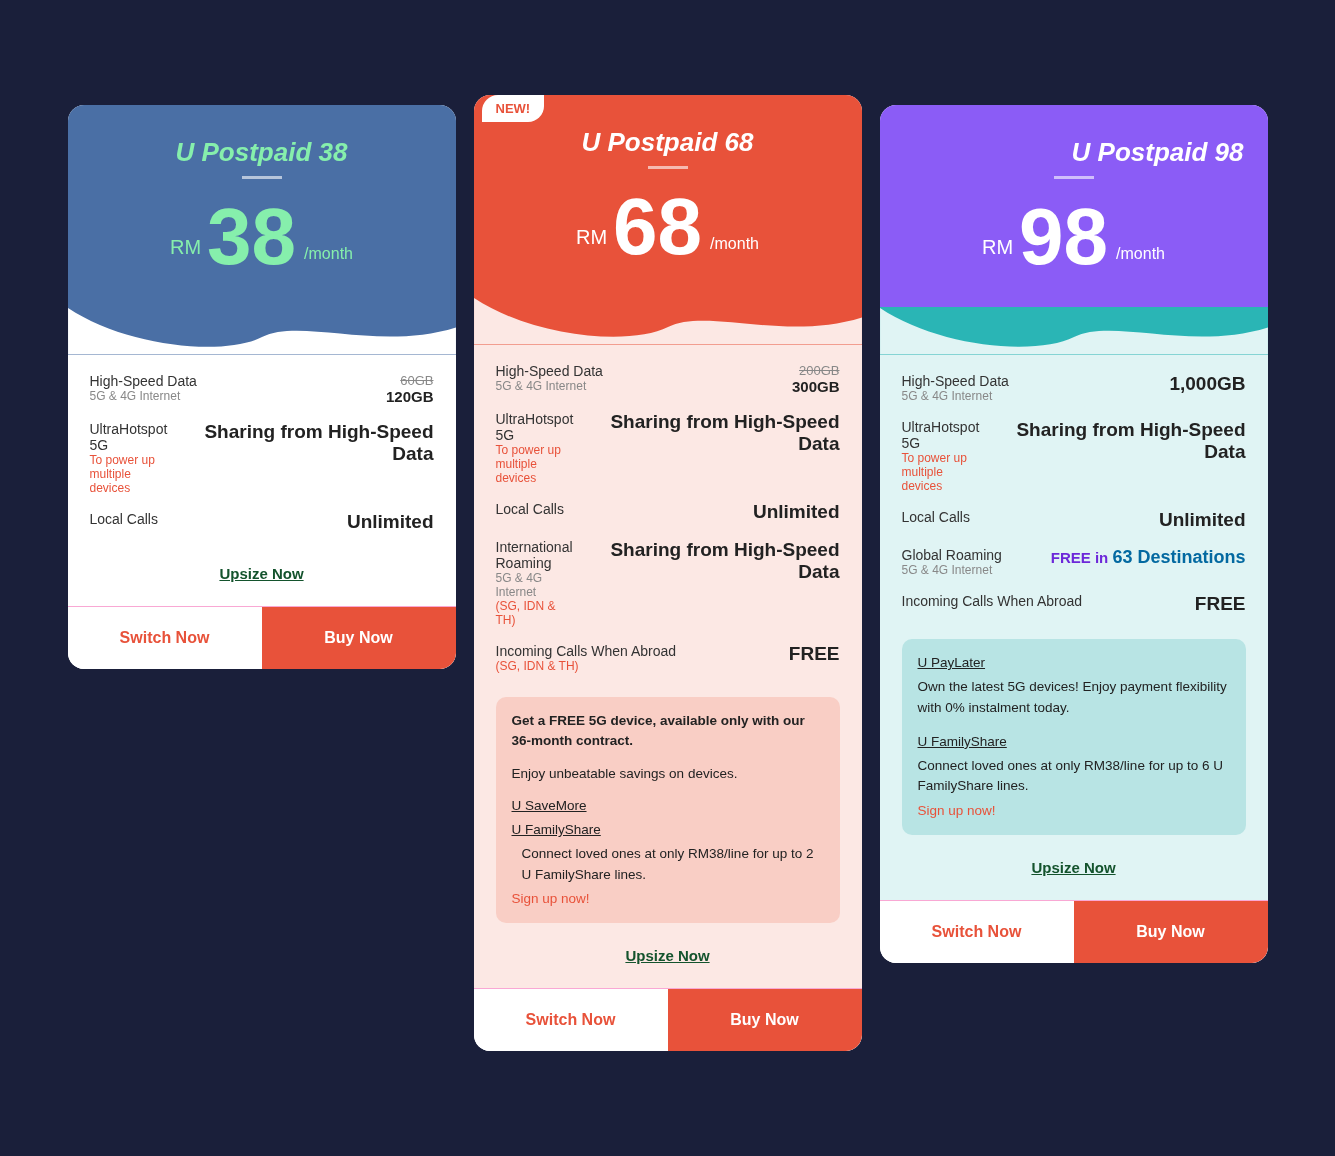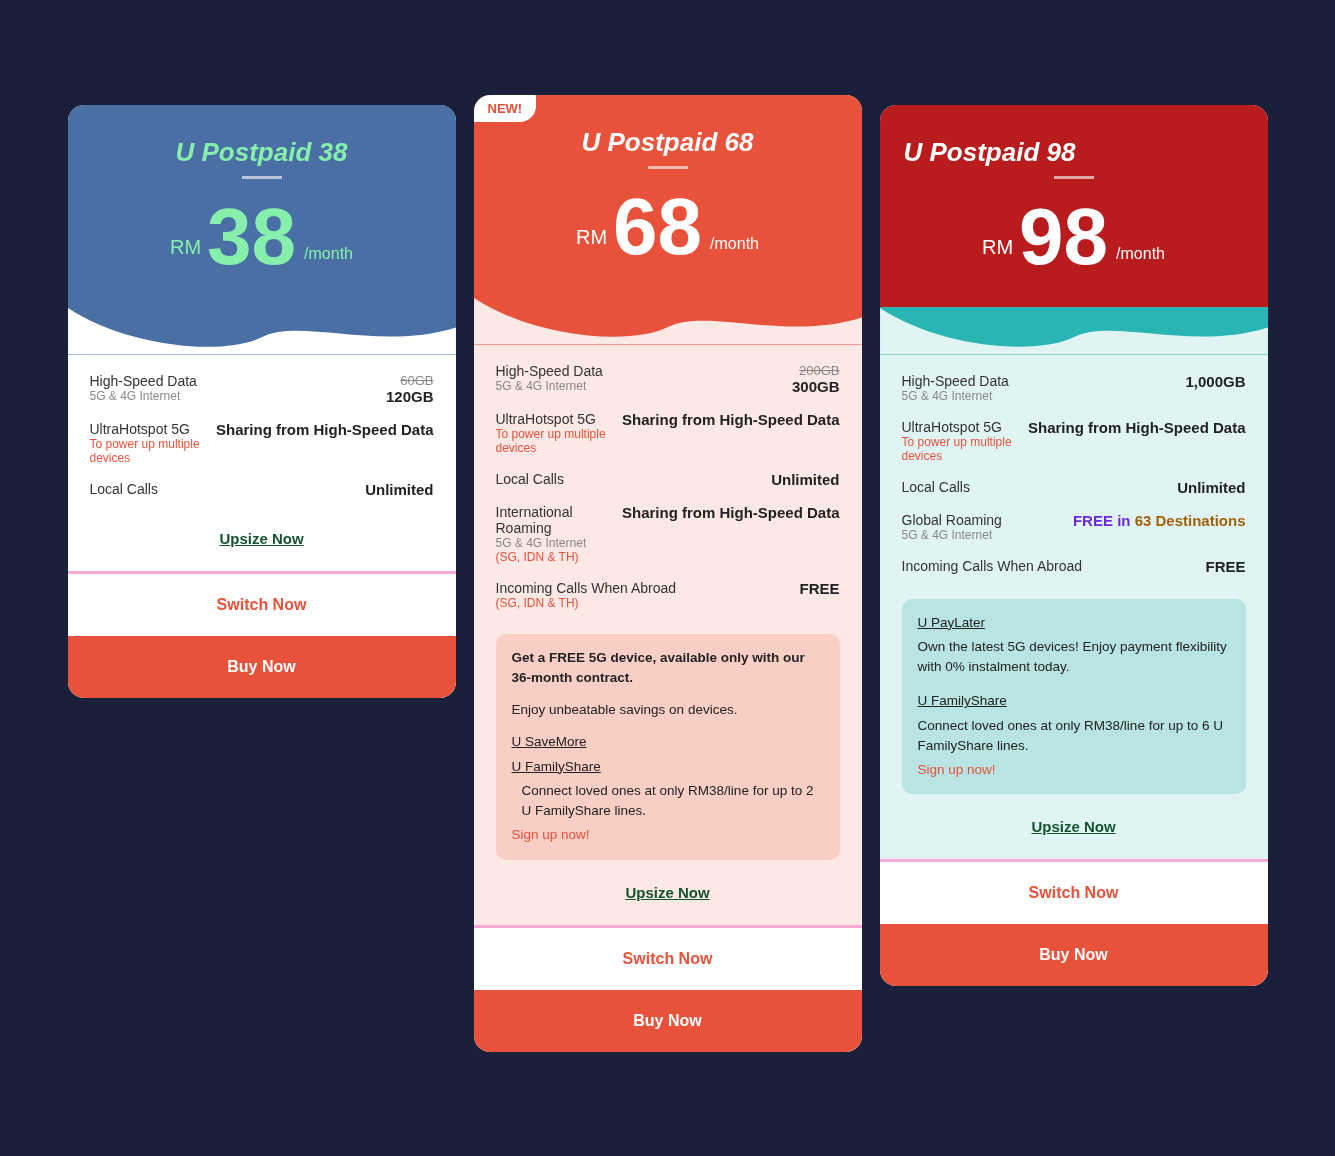--- a/index.html
+++ b/index.html
@@ -37,24 +37,24 @@
     }
     
     .plan-card.red .plan-header {
       background: #e8523a;
       padding: 32px 24px 0;
       color: white;
       text-align: center;
     }
     
     .plan-card.teal .plan-header {
-      background: #b91c1c;
+      background: #8b5cf6;
       padding: 32px 24px 0;
       color: white;
-      text-align: left;
+      text-align: right;
     }
     .plan-title {
       font-size: 26px;
       font-style: italic;
       font-weight: bold;
       margin-bottom: 8px;
     }
     .plan-title-divider {
       width: 40px;
       height: 3px;
@@ -154,27 +154,27 @@
     }
     .feature-value .new-value {
       font-weight: bold;
       font-size: 15px;
       color: #222;
       display: block;
     }
     .feature-value .bold-value {
       font-weight: bold;
       color: #222;
-      font-size: 15px;
+      font-size: 19px;
       text-align: right;
     }
     .feature-value .orange-bold {
-      color: #a16207;
-      font-weight: bold;
-      font-size: 15px;
+      color: #0369a1;
+      font-weight: bold;
+      font-size: 18px;
     }
 
     .promo-box {
       border-radius: 10px;
       padding: 14px 16px;
       margin-top: 8px;
       margin-bottom: 8px;
       font-size: 13.5px;
       line-height: 1.5;
       color: #222;
@@ -200,22 +200,21 @@
       color: #14532d;
       font-weight: bold;
       font-size: 15px;
       margin-top: auto;
       padding: 16px 0 8px;
       cursor: pointer;
       text-decoration: underline;
     }
     .plan-actions {
       display: flex;
-      border-top: 3px solid #f9a8d4;
-      flex-direction: column;
+      border-top: 1px solid #f9a8d4;
     }
     .btn-switch {
       flex: 1;
       padding: 22px 10px;
       background: #fff;
       color: #e8523a;
       font-weight: bold;
       font-size: 16px;
       border: none;
       cursor: pointer;
@@ -229,21 +228,21 @@
       font-weight: bold;
       font-size: 16px;
       border: none;
       cursor: pointer;
       text-align: center;
       border-radius: 0 0 16px 0;
     }
     .new-badge {
       position: absolute;
       top: 0;
-      left: 0;
+      left: 8px;
       background: white;
       color: #e8523a;
       font-weight: bold;
       font-size: 13px;
       padding: 6px 14px;
       border-radius: 16px 0 16px 0;
       z-index: 10;
     }
   </style>
 </head>

